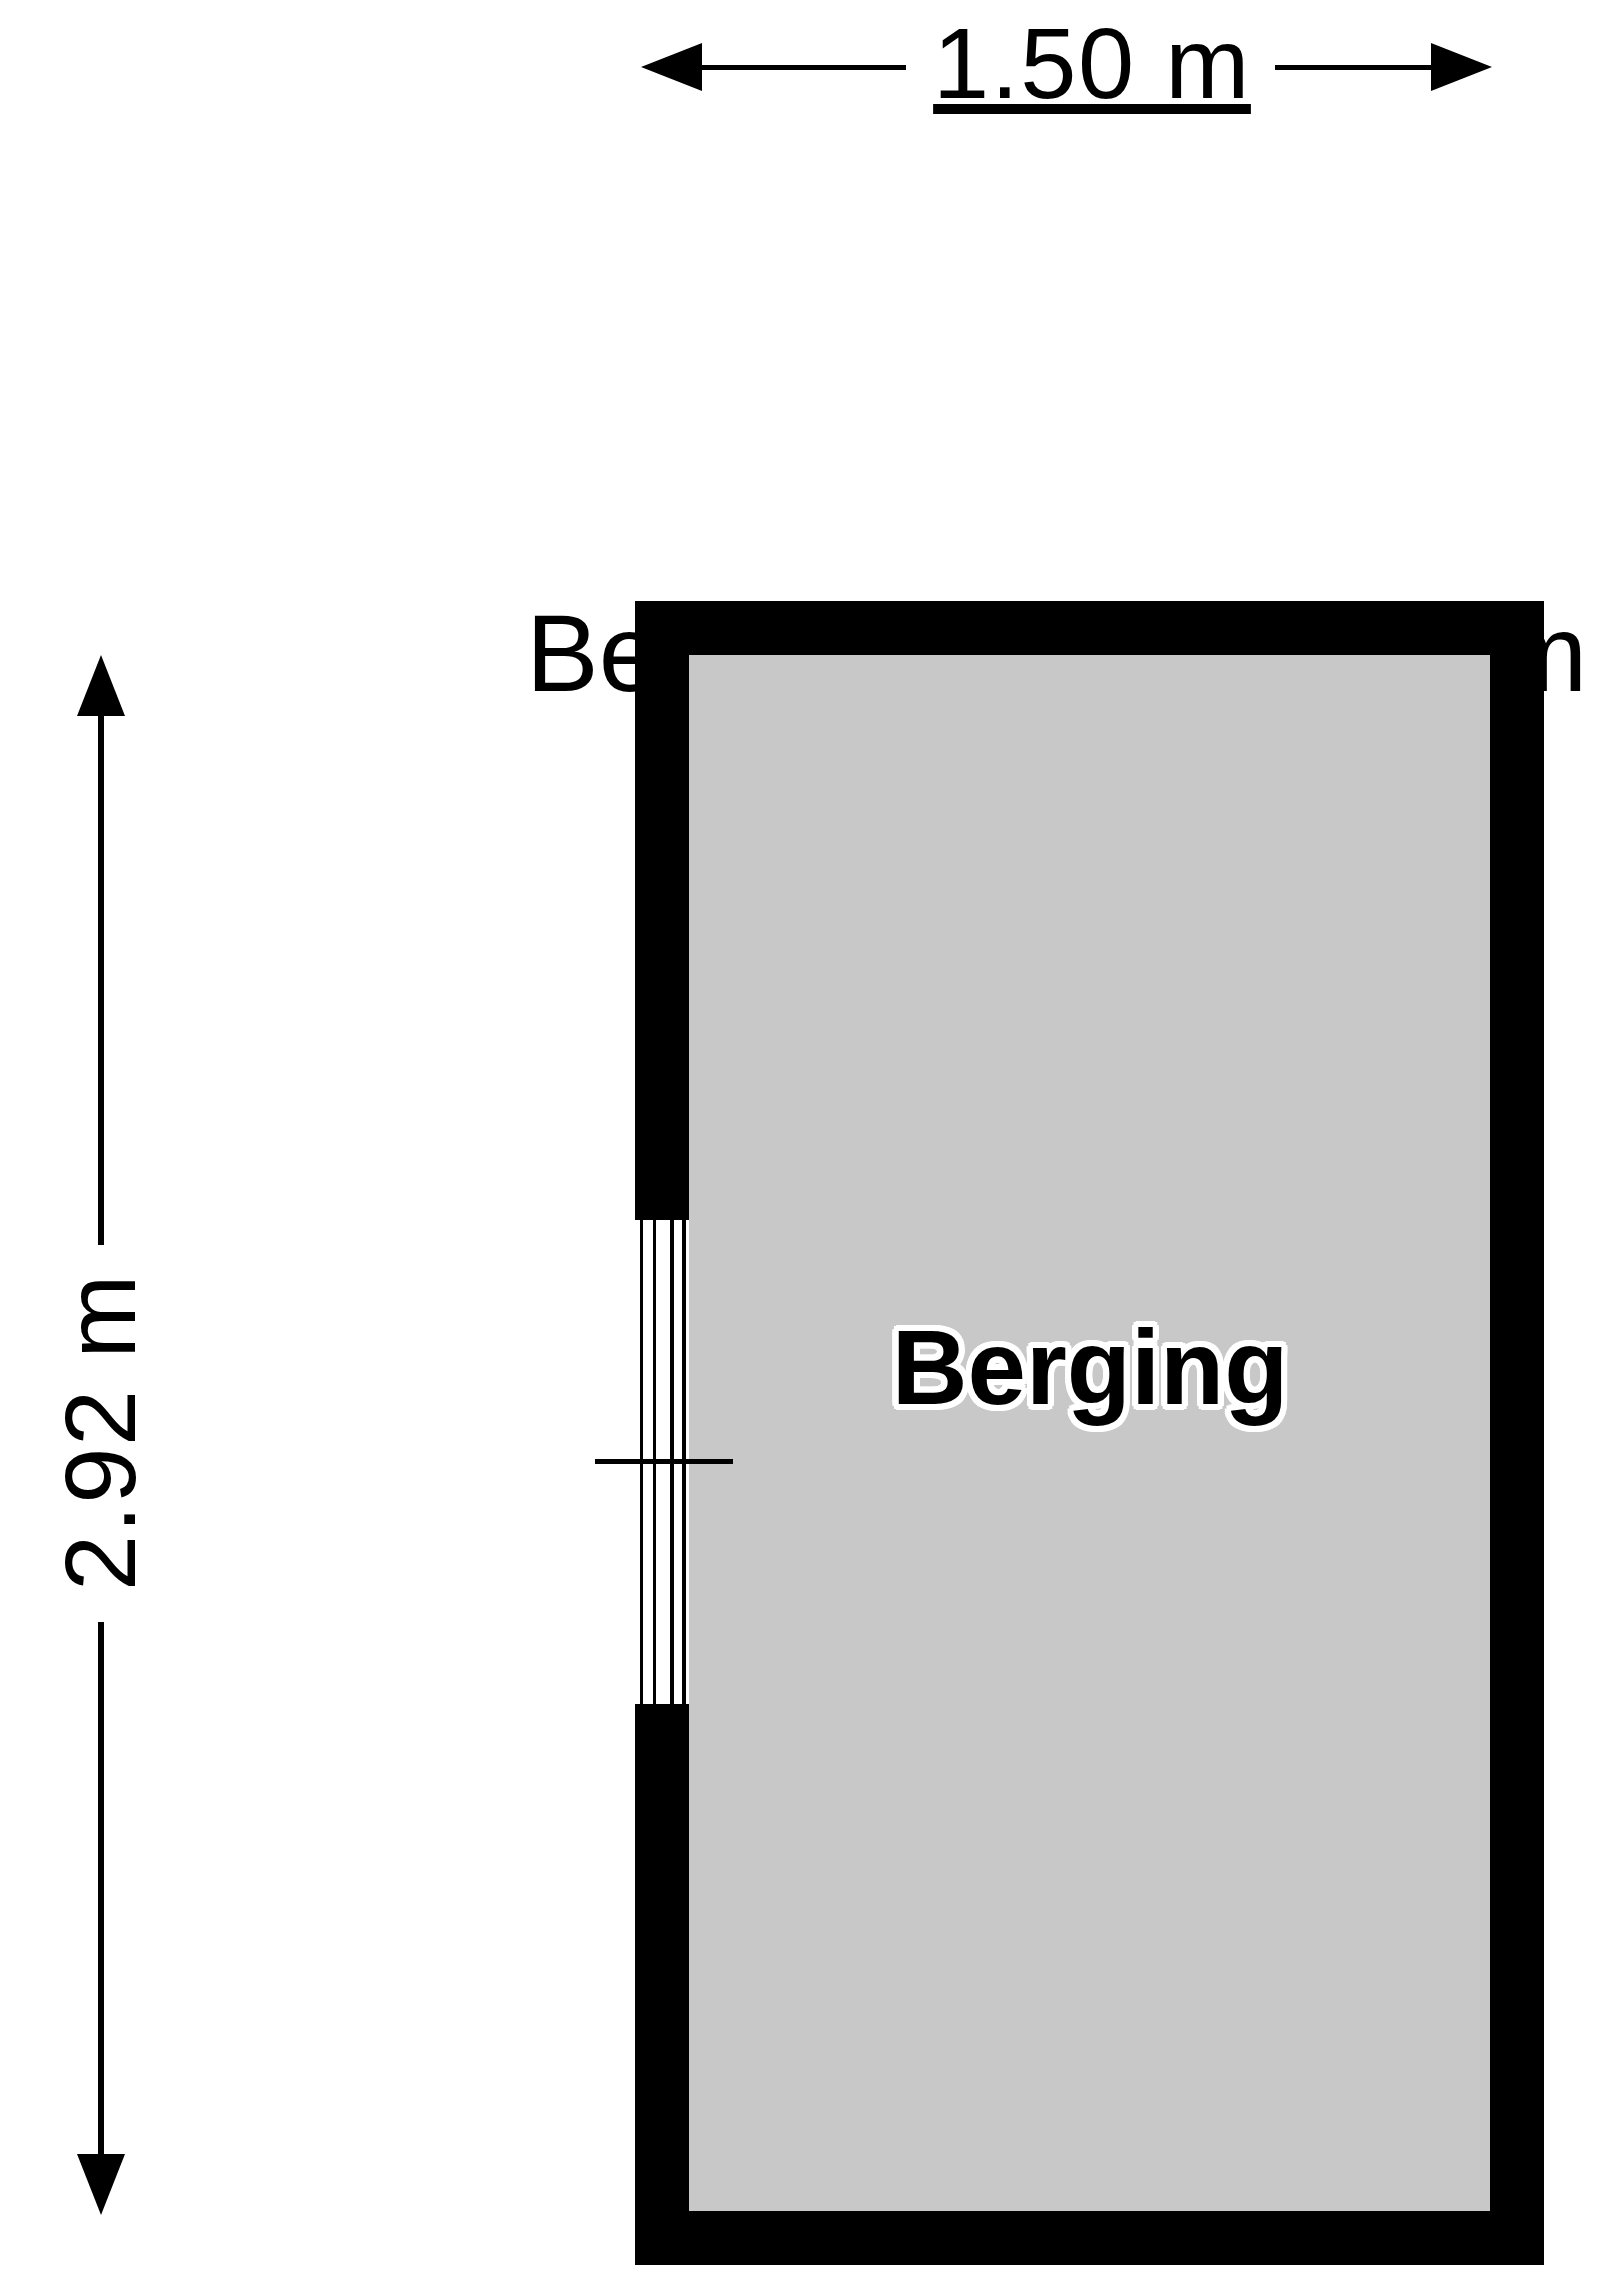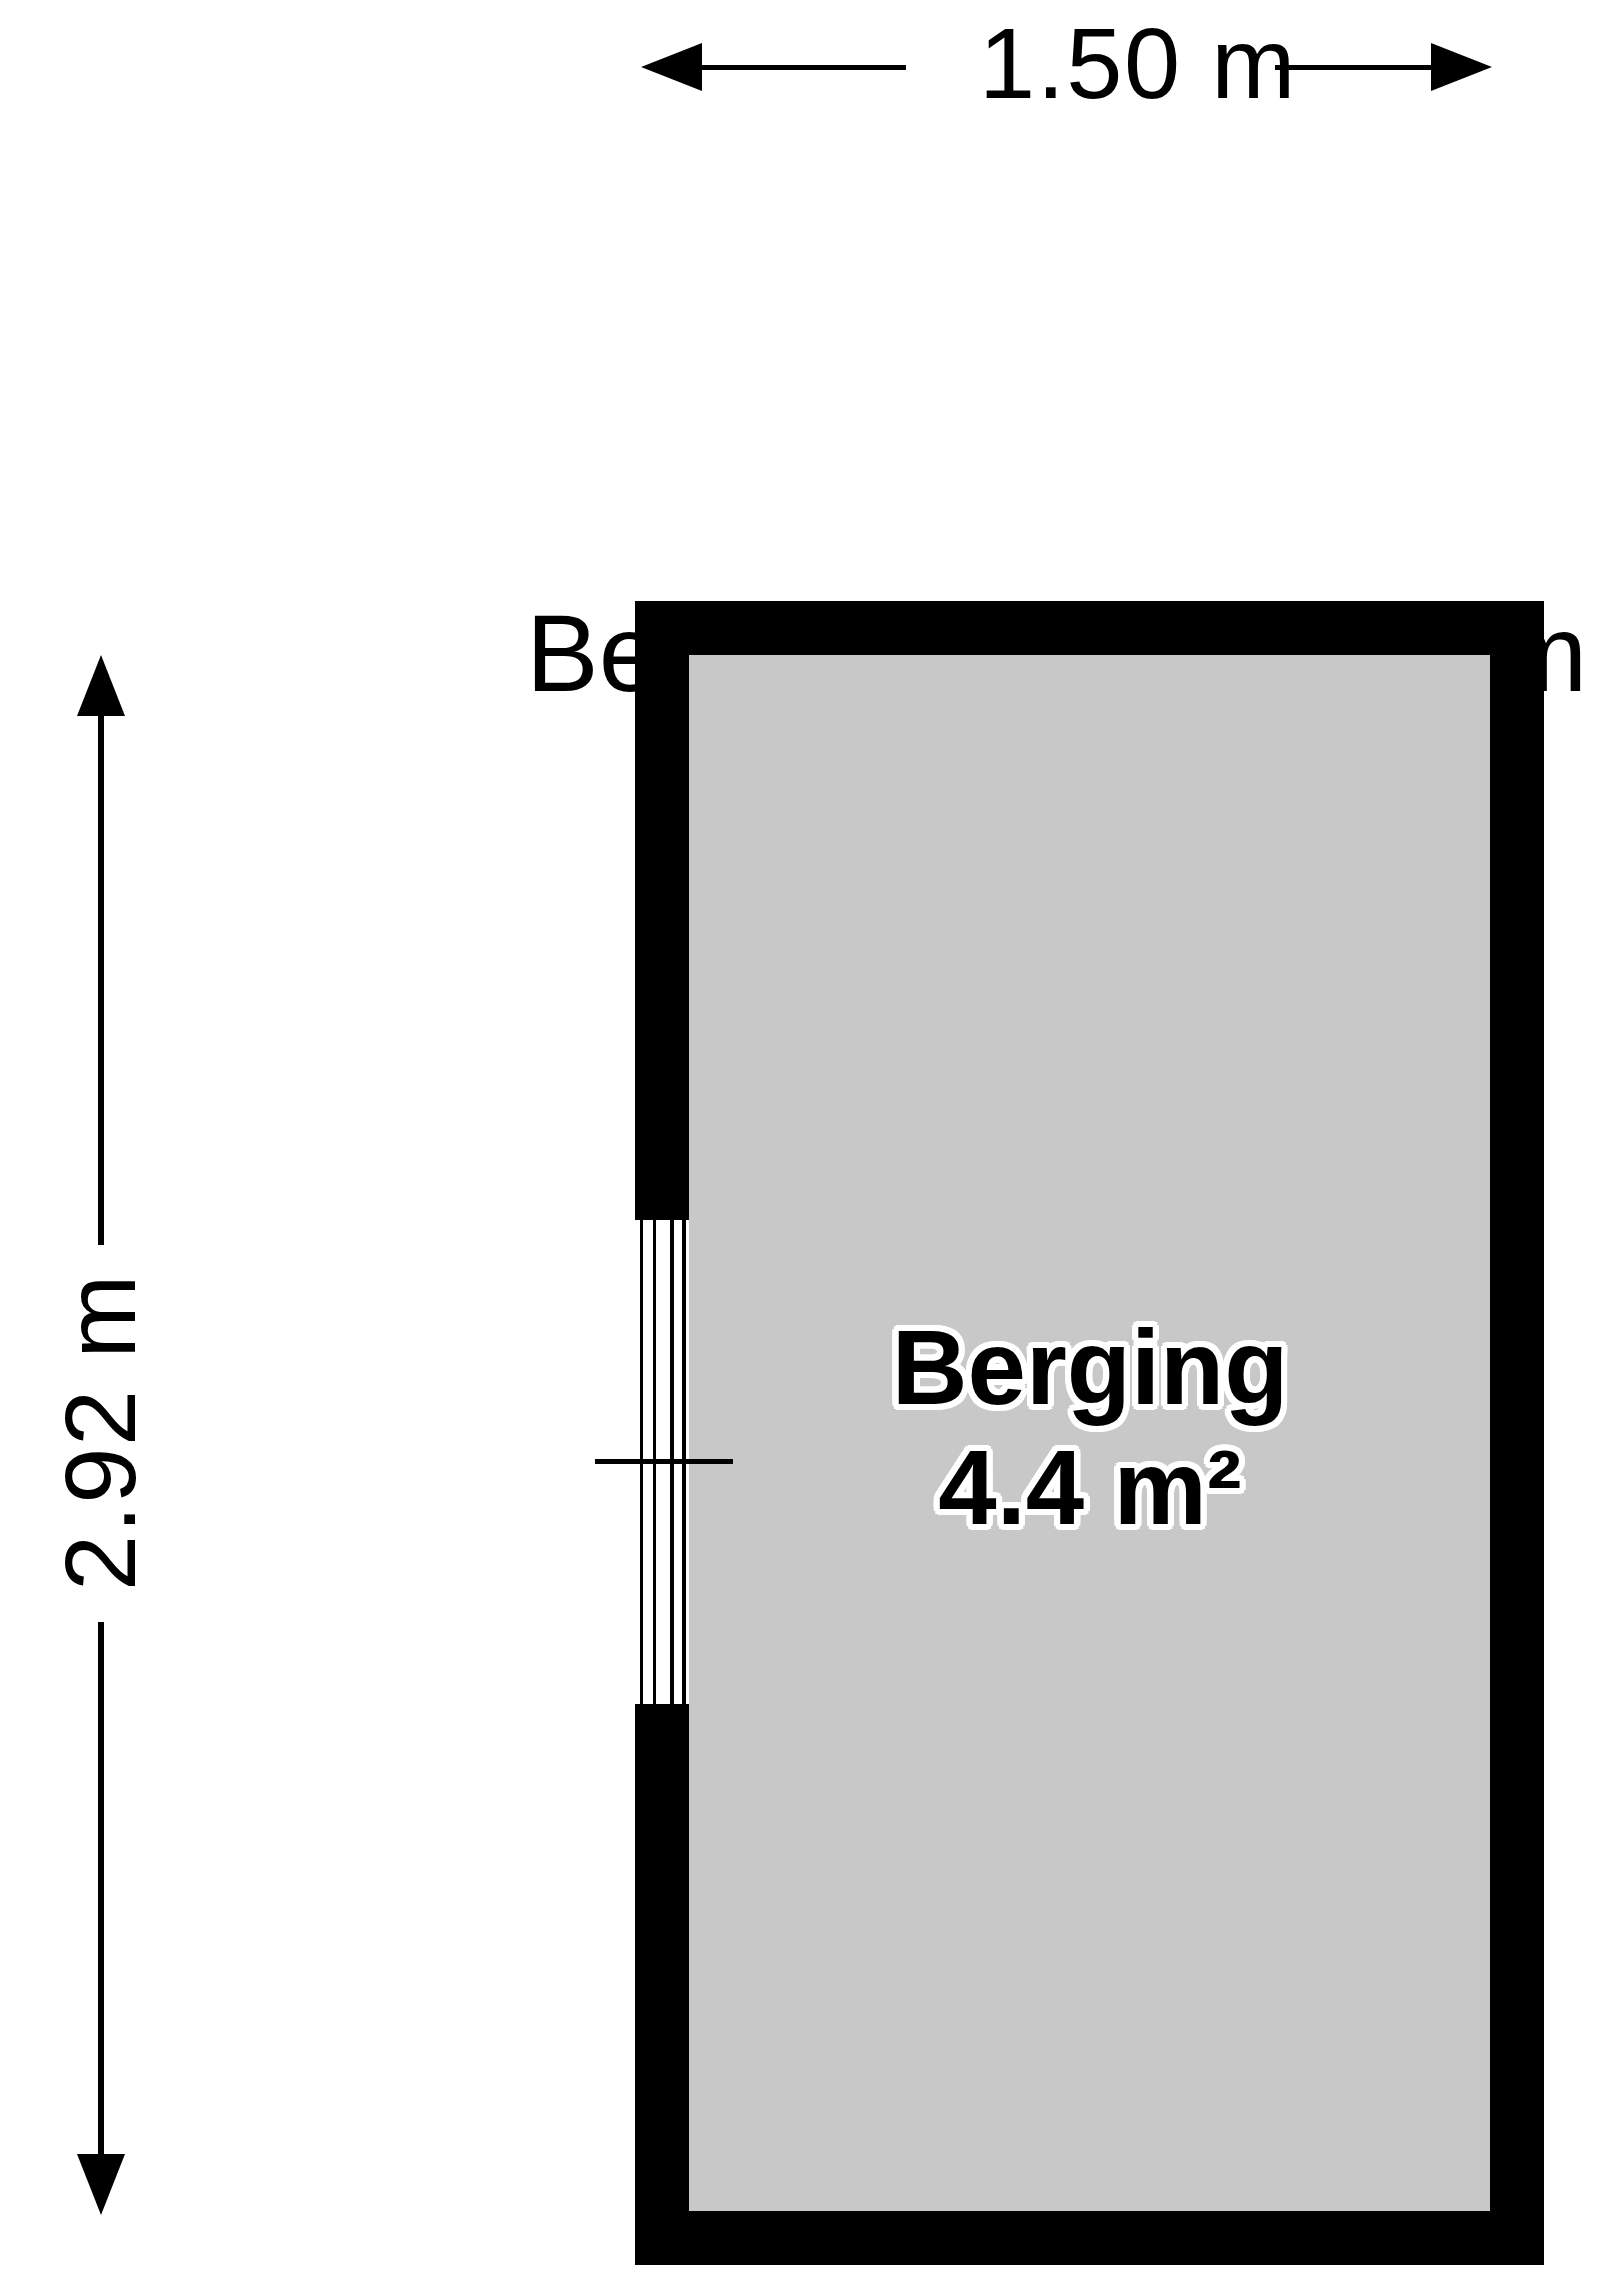--- a/index.html
+++ b/index.html
@@ -52,21 +52,21 @@
     left:100px;top:1432px;
     transform:translate(-50%,-50%) rotate(-90deg);
   }
 </style>
 </head>
 <body>
 
 <div class="abs" style="left:0;top:0;width:1623px;height:130px;">
   <div class="abs arrow arrow-left" style="left:641px;top:43px;"></div>
   <div class="abs dim-line" style="left:692px;top:65px;width:214px;height:5.4px;"></div>
-  <div class="abs dim-label" style="left:1138px;top:13px;transform:translateX(-50%);">1.50 m</div>
+  <div class="abs dim-label" style="left:1092px;top:13px;transform:translateX(-50%);text-decoration:underline;">1.50 m</div>
   <div class="abs dim-line" style="left:1275px;top:65px;width:168px;height:5.4px;"></div>
   <div class="abs arrow arrow-right" style="left:1431px;top:43px;"></div>
 </div>
 
 <div class="abs" style="left:0;top:291px;width:1623px;height:168px;">
   <div class="abs title-label" style="left:526px;top:308px;">Berging</div>
   <div class="abs title-label" style="left:1142px;top:308px;">H=2,03m</div>
 </div>
 
 <div class="abs" style="left:0;top:0;width:253px;height:2295px;">
@@ -82,15 +82,14 @@
 <div class="abs" id="window-opening">
   <div class="glazing-line" style="left:4.6px;"></div>
   <div class="glazing-line" style="left:17.6px;"></div>
   <div class="glazing-line" style="left:35px;"></div>
   <div class="glazing-line" style="left:47px;"></div>
 </div>
 <div class="abs" id="window-tick"></div>
 
 <div class="abs" id="room-label">
   <div>Berging</div>
-  <div>4.4 m²</div>
 </div>
 
 
 </body></html>

